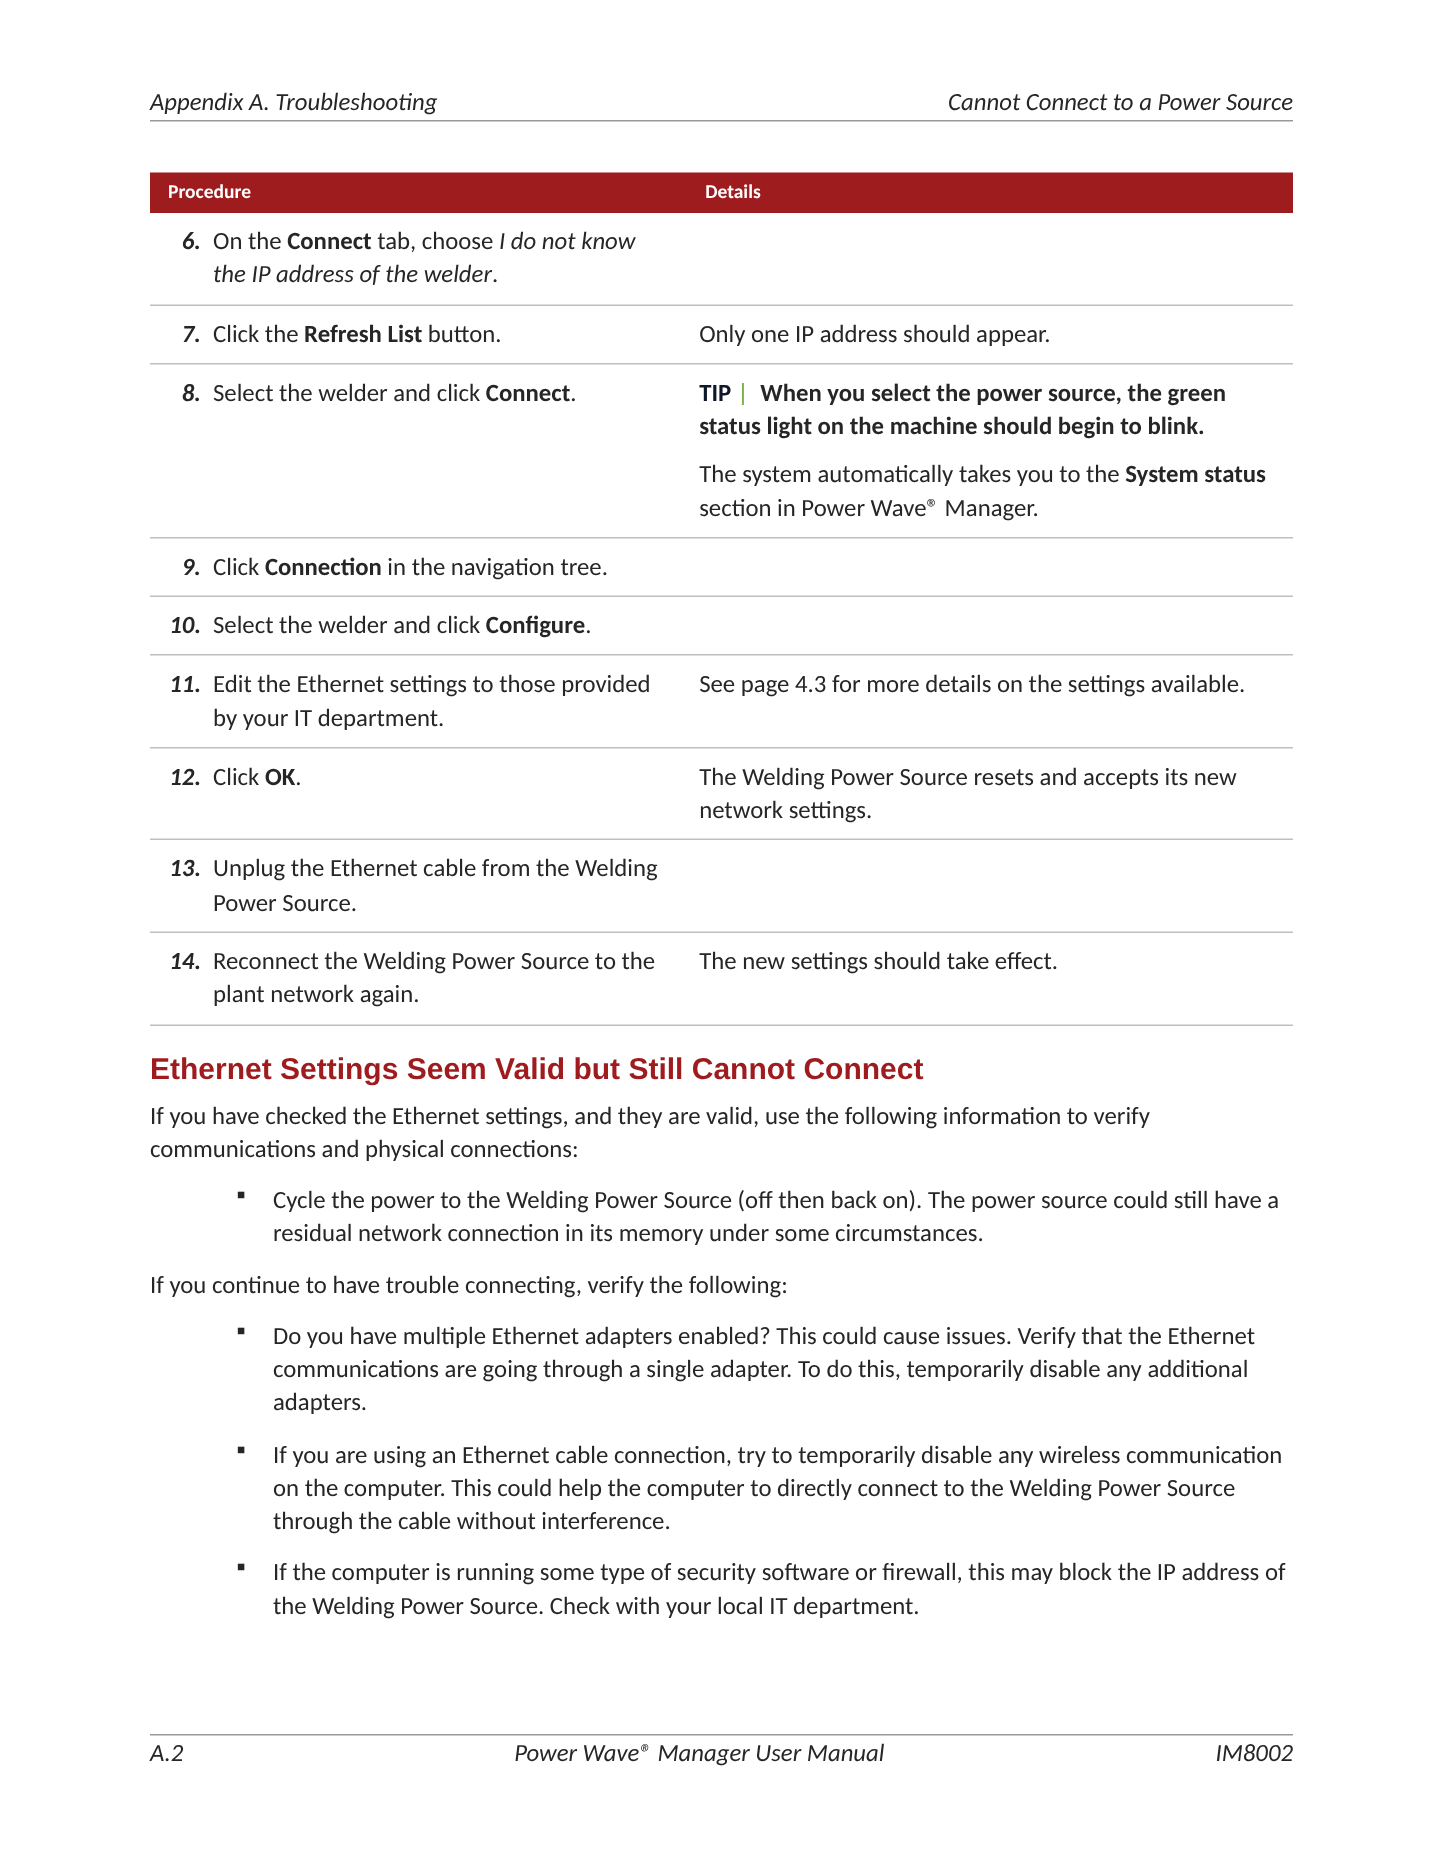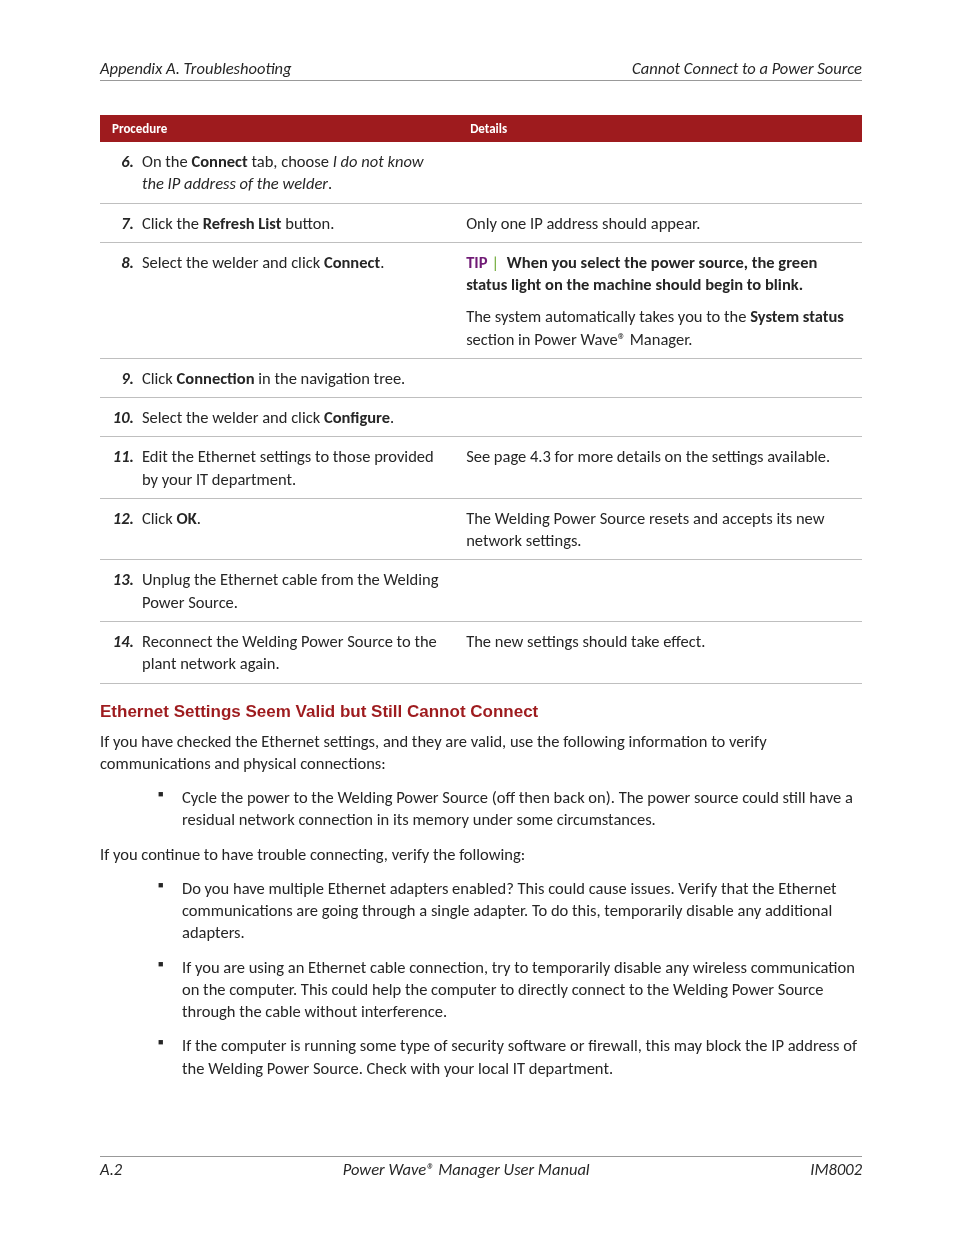--- a/index.html
+++ b/index.html
@@ -49,27 +49,27 @@
   .step-num {
     font-weight: bold;
     font-style: italic;
     min-width: 34px;
     text-align: right;
     padding-right: 8px;
   }
   .step-text { flex: 1; padding-right: 6px; }
   .b { font-weight: bold; }
   .i { font-style: italic; text-align: center; }
-  .tip-label { color: #701a75; font-weight: bold; }
+  .tip-label { color: #0f172a; font-weight: bold; }
   .sep { color: #6aa62f; padding: 0 4px; font-weight: normal;}
   .sec-heading {
     color: #9e1b1e;
     font-family: Arial, sans-serif;
     font-weight: bold;
-    font-size: 17px;
+    font-size: 20px;
     margin: 6px 0 8px 0;
   }
   p.body { margin: 4px 0 12px 0; line-height: 1.35; }
   ul.bul {
     list-style: none;
     padding: 0 0 0 58px;
     margin: 0 0 12px 0;
   }
   ul.bul li {
     position: relative;

